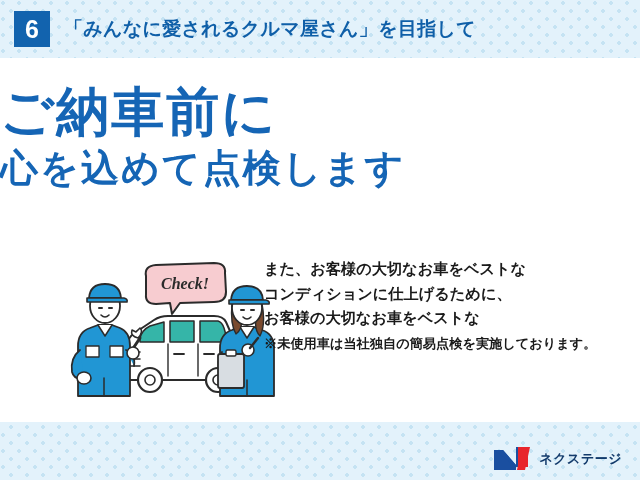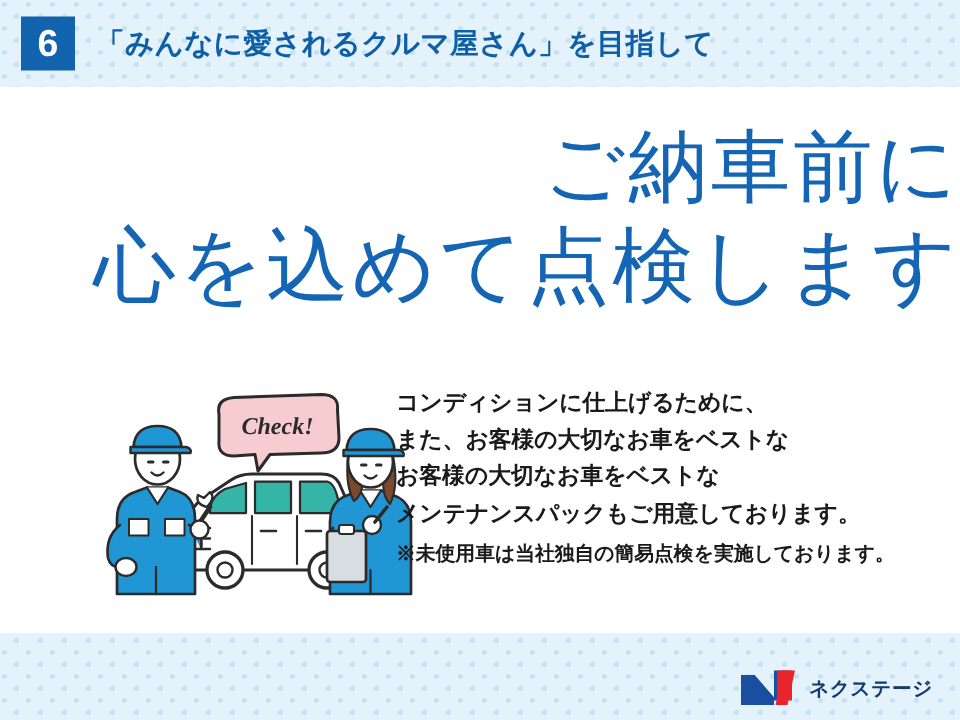--- a/index.html
+++ b/index.html
@@ -70,33 +70,33 @@
     height: 364px;
     background: #ffffff;
   }
 
   
   #headline {
     position: absolute;
     left: 0;
     top: 24px;
     width: 640px;
-    text-align: right;
+    text-align: left;
     color: #1565b5;
-    font-weight: normal;
+    font-weight: bold;
     line-height: 1.12;
     letter-spacing: 2px;
   }
   .headline-line {
     display: block;
     font-size: 53px;
     white-space: nowrap;
   }
   #headline-line-2 {
-    font-size: 55px;
+    font-size: 38px;
     margin-top: 6px;
   }
 
   
   #body-copy {
     position: absolute;
     left: 264px;
     top: 199px;
     width: 366px;
     color: #1a1a1a;
@@ -248,24 +248,23 @@
 
           <g>
             <path d="M78 18 Q76 8 88 7 L146 5 Q158 5 157 15 L158 34 Q158 44 146 44 L112 45 L104 56 L102 45 L88 46 Q77 46 78 36 Z" fill="#f7ccd0" stroke="#2b2b2b" stroke-width="2"></path>
           </g>
         </g>
         <text x="117" y="31" text-anchor="middle" font-family="Liberation Serif, DejaVu Serif, serif" font-size="16" font-style="italic" font-weight="bold" fill="#2b2b2b">Check!</text>
       </svg>
     </div>
 
     <div id="body-copy">
+      <span class="copy-line">また、お客様の大切なお車をベストな</span>
       <span class="copy-line">コンディションに仕上げるために、</span>
-      <span class="copy-line">また、お客様の大切なお車をベストな</span>
       <span class="copy-line">お客様の大切なお車をベストな</span>
-      <span class="copy-line">メンテナンスパックもご用意しております。</span>
       <span id="note-line">※未使用車は当社独自の簡易点検を実施しております。</span>
     </div>
 
   </div>
 
   <div id="footer-logo">
     <svg id="logo-mark" width="40" height="25" viewBox="0 0 40 25" xmlns="http://www.w3.org/2000/svg">
       <path d="M2 24 L2 4 L11 4 L24 19 L24 24 Z" fill="#1a4fa0"></path>
       <path d="M2 4 L11 4 L24 19 L24 1 L33 1 L33 21 L24 21 Z" fill="#1a4fa0"></path>
       <path d="M26 1 L36 1 L36 21 L26 21 Z" fill="#e8252c"></path>

